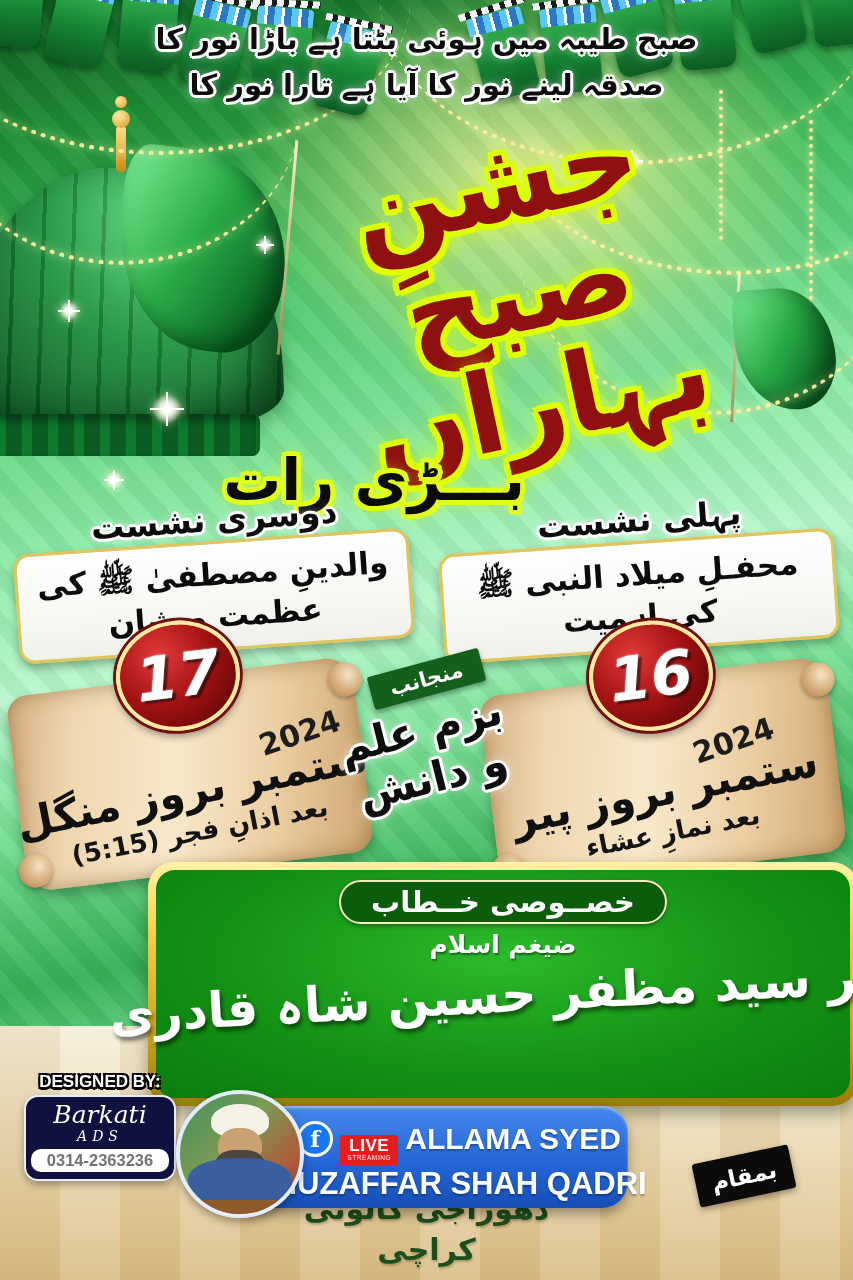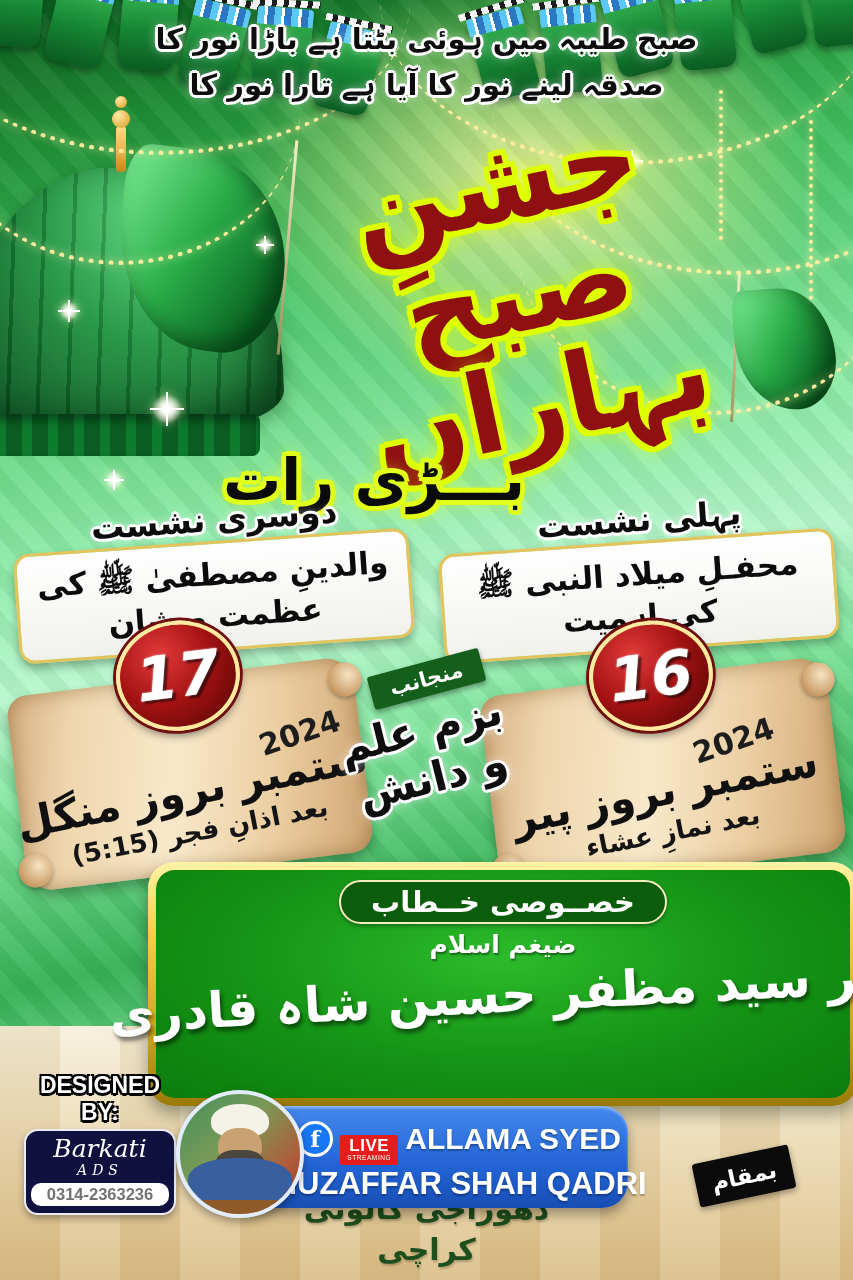--- a/index.html
+++ b/index.html
@@ -133,21 +133,21 @@
     background:radial-gradient(ellipse at 50% 38%,#2cbb2c 0%,#149314 55%,#0c7c0c 100%);
     display:flex;flex-direction:column;align-items:center;}
   .khitab-badge{margin-top:10px;background:#0b5c0b;border:2px solid #f6ecc0;border-radius:22px;
     color:#fff;font-size:29px;font-weight:bold;padding:3px 30px;box-shadow:0 2px 4px rgba(0,0,0,.35);}
   .honorific{color:#fff;font-size:25px;font-weight:bold;margin-top:6px;text-shadow:1px 2px 2px rgba(0,0,0,.45);}
   .speaker-name{color:#fff;font-size:49px;font-weight:bold;white-space:nowrap;margin-top:8px;transform:rotate(-3deg);
     text-shadow:2px 4px 4px rgba(0,0,0,.5);}
 
   
   .designer{position:absolute;left:24px;top:1072px;width:152px;z-index:7;text-align:center;font-family:"Liberation Sans",sans-serif;}
-  .designed-by{font-size:23px;font-weight:bold;color:#fff;
+  .designed-by{font-size:17px;font-weight:bold;color:#fff;
     text-shadow:-2px -2px 0 #000,2px -2px 0 #000,-2px 2px 0 #000,2px 2px 0 #000,0 3px 0 #000;}
   .designer-box{margin-top:3px;background:#111140;border:2px solid #ececf8;border-radius:14px;padding:5px 5px 7px;box-shadow:0 4px 7px rgba(0,0,0,.3);}
   .designer-name{font-family:"DejaVu Serif",serif;font-style:italic;color:#fff;font-size:25px;line-height:1.05;text-align:center;}
   .designer-sub{color:#fff;font-size:14px;letter-spacing:5px;font-family:"DejaVu Serif",serif;font-style:italic;}
   .designer-phone{margin-top:5px;background:#fff;border-radius:10px;font-weight:bold;font-size:16.5px;color:#737373;padding:2px 2px;}
 
   .speaker-photo{position:absolute;left:176px;top:1090px;width:120px;height:120px;border-radius:50%;z-index:9;
     border:4px solid #e3ecfa;overflow:hidden;box-shadow:0 4px 9px rgba(0,0,0,.35);
     background:linear-gradient(135deg,#41905f 0%,#7a9a55 40%,#b05a3a 75%,#8a3a2a 100%);}
   .turban{position:absolute;top:10px;left:50%;transform:translateX(-50%);width:58px;height:34px;background:#f4f1e7;border-radius:50% 50% 42% 42%;}

